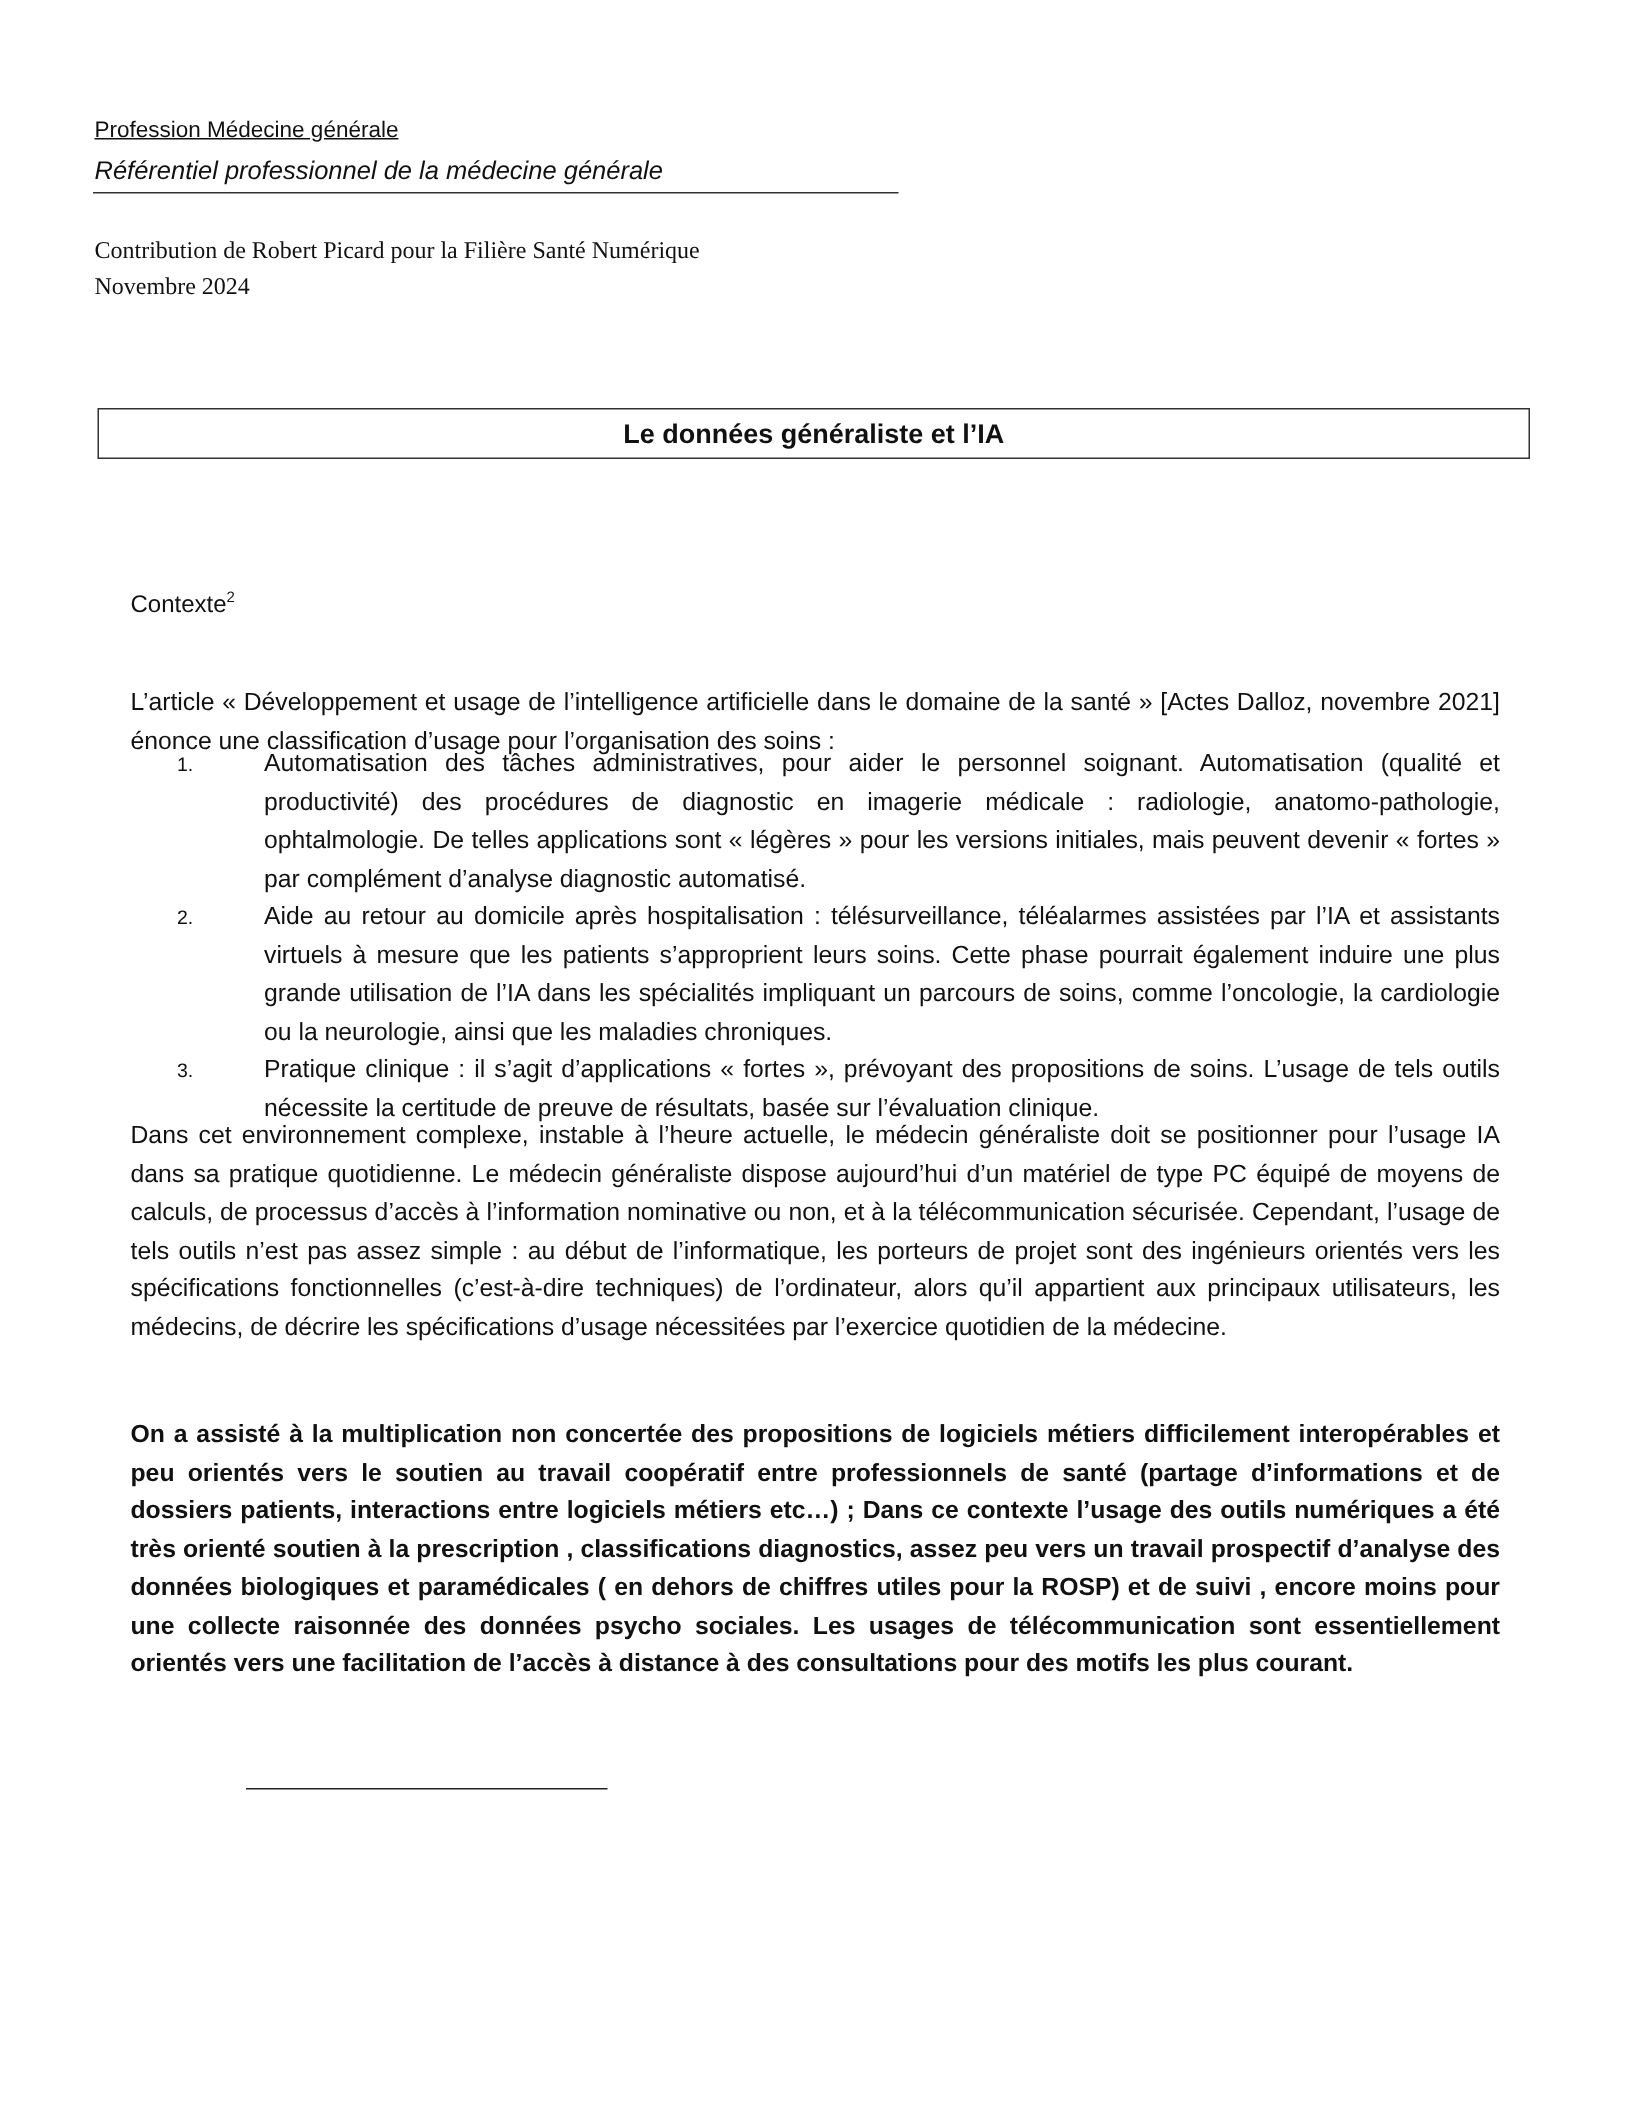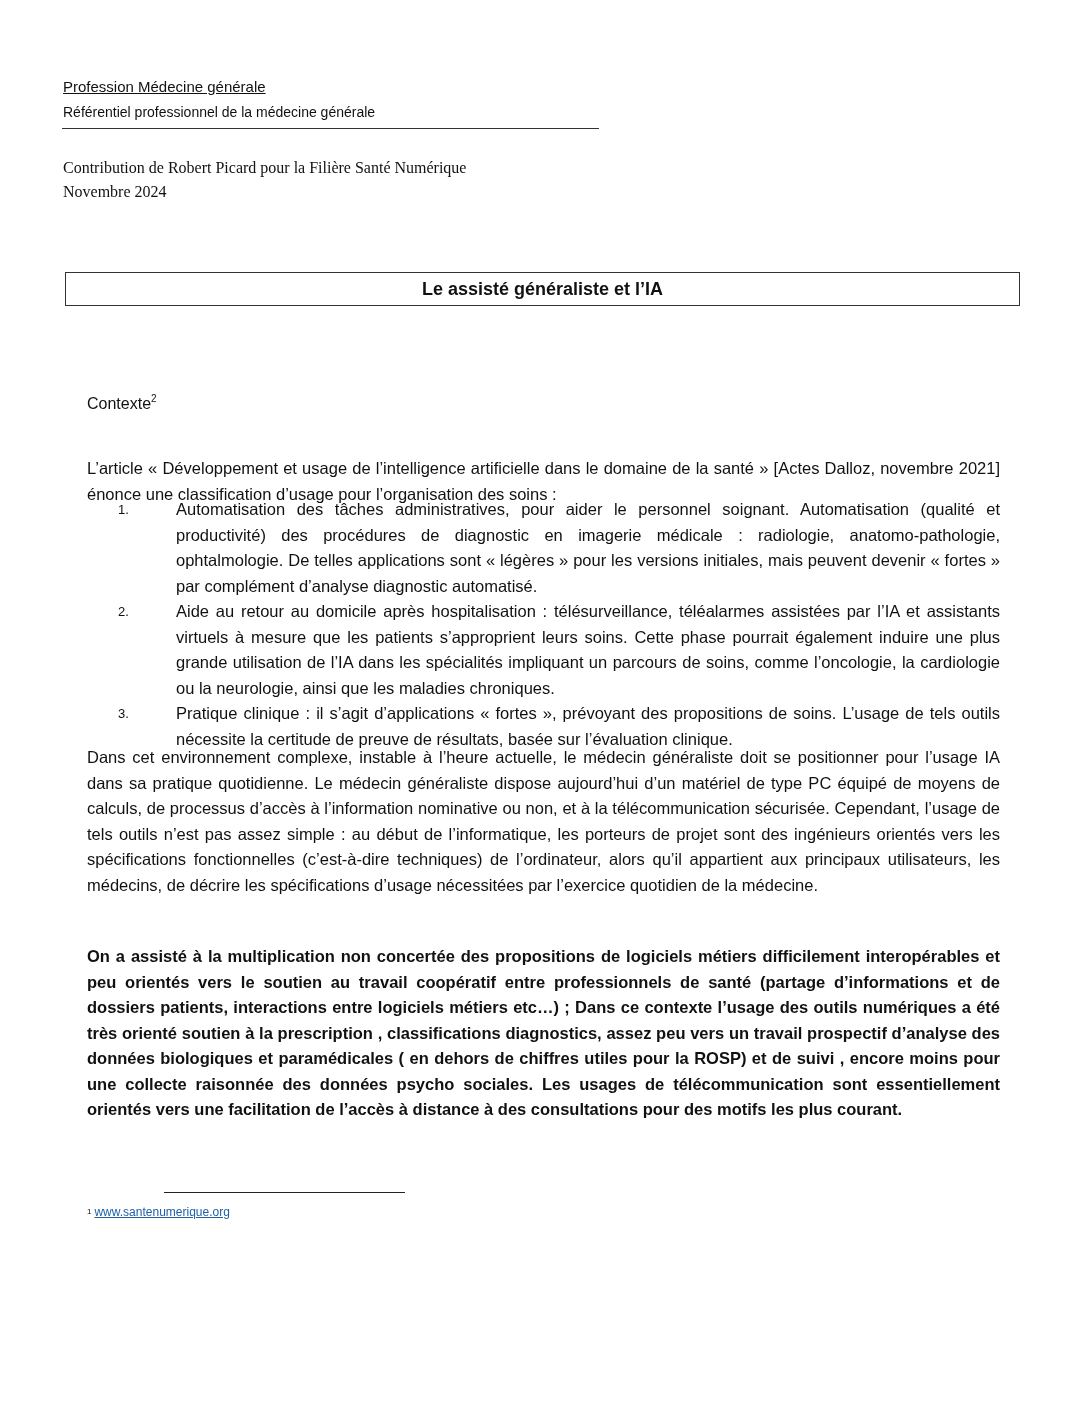--- a/index.html
+++ b/index.html
@@ -2,21 +2,21 @@
 <html><head>
 <meta charset="utf-8">
 <style>
   html, body { margin: 0; padding: 0; background: #ffffff; }
   body {
     width: 1088px; height: 1408px; position: relative; overflow: hidden;
     font-family: "Liberation Sans", sans-serif; color: #111111;
   }
   .abs { position: absolute; }
   .header-title { left: 63px; top: 78px; font-size: 15px; text-decoration: underline; }
-  .header-subtitle { left: 63px; top: 104px; font-size: 14px; }
+  .header-subtitle { left: 63px; top: 104px; font-size: 17px; font-style: italic; }
   .header-rule { left: 62px; top: 128px; width: 537px; height: 0; border-top: 1px solid #333; }
   .contrib { left: 63px; top: 156px; font-size: 16px; line-height: 24px; font-family: Liberation Serif, serif; }
   .title-box {
     left: 65px; top: 272px; width: 955px; height: 34px;
     border: 1px solid #333; box-sizing: border-box;
     display: flex; align-items: center; justify-content: center;
   }
   .title-box span { font-weight: bold; font-size: 18px; }
   .section-heading { left: 87px; top: 395px; font-size: 16px; font-weight: normal; }
   .section-heading sup { font-size: 10px; vertical-align: top; position: relative; top: -2px; }
@@ -39,21 +39,21 @@
 
 <div class="abs header-title">Profession Médecine générale</div>
 <div class="abs header-subtitle">Référentiel professionnel de la médecine générale</div>
 <div class="abs header-rule"></div>
 <div class="abs contrib">
   <div>Contribution de Robert Picard pour la Filière Santé Numérique</div>
   <div>Novembre 2024</div>
 </div>
 
 <div class="abs title-box">
-  <span>Le assisté généraliste et l’IA</span>
+  <span>Le données généraliste et l’IA</span>
 </div>
 
 <div class="abs section-heading">
   <span>Contexte</span><sup>2</sup>
 </div>
 
 <div class="abs body-text intro">L’article « Développement et usage de l’intelligence artificielle dans le domaine de la santé » [Actes Dalloz, novembre 2021] énonce une classification d’usage pour l’organisation des soins :</div>
 
 <div class="abs body-text list">
   <div class="list-item">
@@ -68,16 +68,13 @@
     <span class="list-num">3.</span>
     <span>Pratique clinique : il s’agit d’applications « fortes », prévoyant des propositions de soins. L’usage de tels outils nécessite la certitude de preuve de résultats, basée sur l’évaluation clinique.</span>
   </div>
 </div>
 
 <div class="abs body-text para1">Dans cet environnement complexe, instable à l’heure actuelle, le médecin généraliste doit se positionner pour l’usage IA dans sa pratique quotidienne. Le médecin généraliste dispose aujourd’hui d’un matériel de type PC équipé de moyens de calculs, de processus d’accès à l’information nominative ou non, et à la télécommunication sécurisée. Cependant, l’usage de tels outils n’est pas assez simple : au début de l’informatique, les porteurs de projet sont des ingénieurs orientés vers les spécifications fonctionnelles (c’est-à-dire techniques) de l’ordinateur, alors qu’il appartient aux principaux utilisateurs, les médecins, de décrire les spécifications d’usage nécessitées par l’exercice quotidien de la médecine.</div>
 <div class="abs body-text para2">On a assisté à la multiplication non concertée des propositions de logiciels métiers difficilement interopérables et peu orientés vers le soutien au travail coopératif entre professionnels de santé (partage d’informations et de dossiers patients, interactions entre logiciels métiers etc…) ; Dans ce contexte l’usage des outils numériques a été très orienté soutien à la prescription , classifications diagnostics, assez peu vers un travail prospectif d’analyse des données biologiques et paramédicales ( en dehors de chiffres utiles pour la ROSP) et de suivi , encore moins pour une collecte raisonnée des données psycho sociales. Les usages de télécommunication sont essentiellement orientés vers une facilitation de l’accès à distance à des consultations pour des motifs les plus courant.</div>
 
 <div class="abs fn-rule"></div>
 <div class="abs footnotes">
-  <div>
-    <sup>1</sup><a href="#">www.santenumerique.org</a>
-  </div>
 </div>
 
 </body></html>

